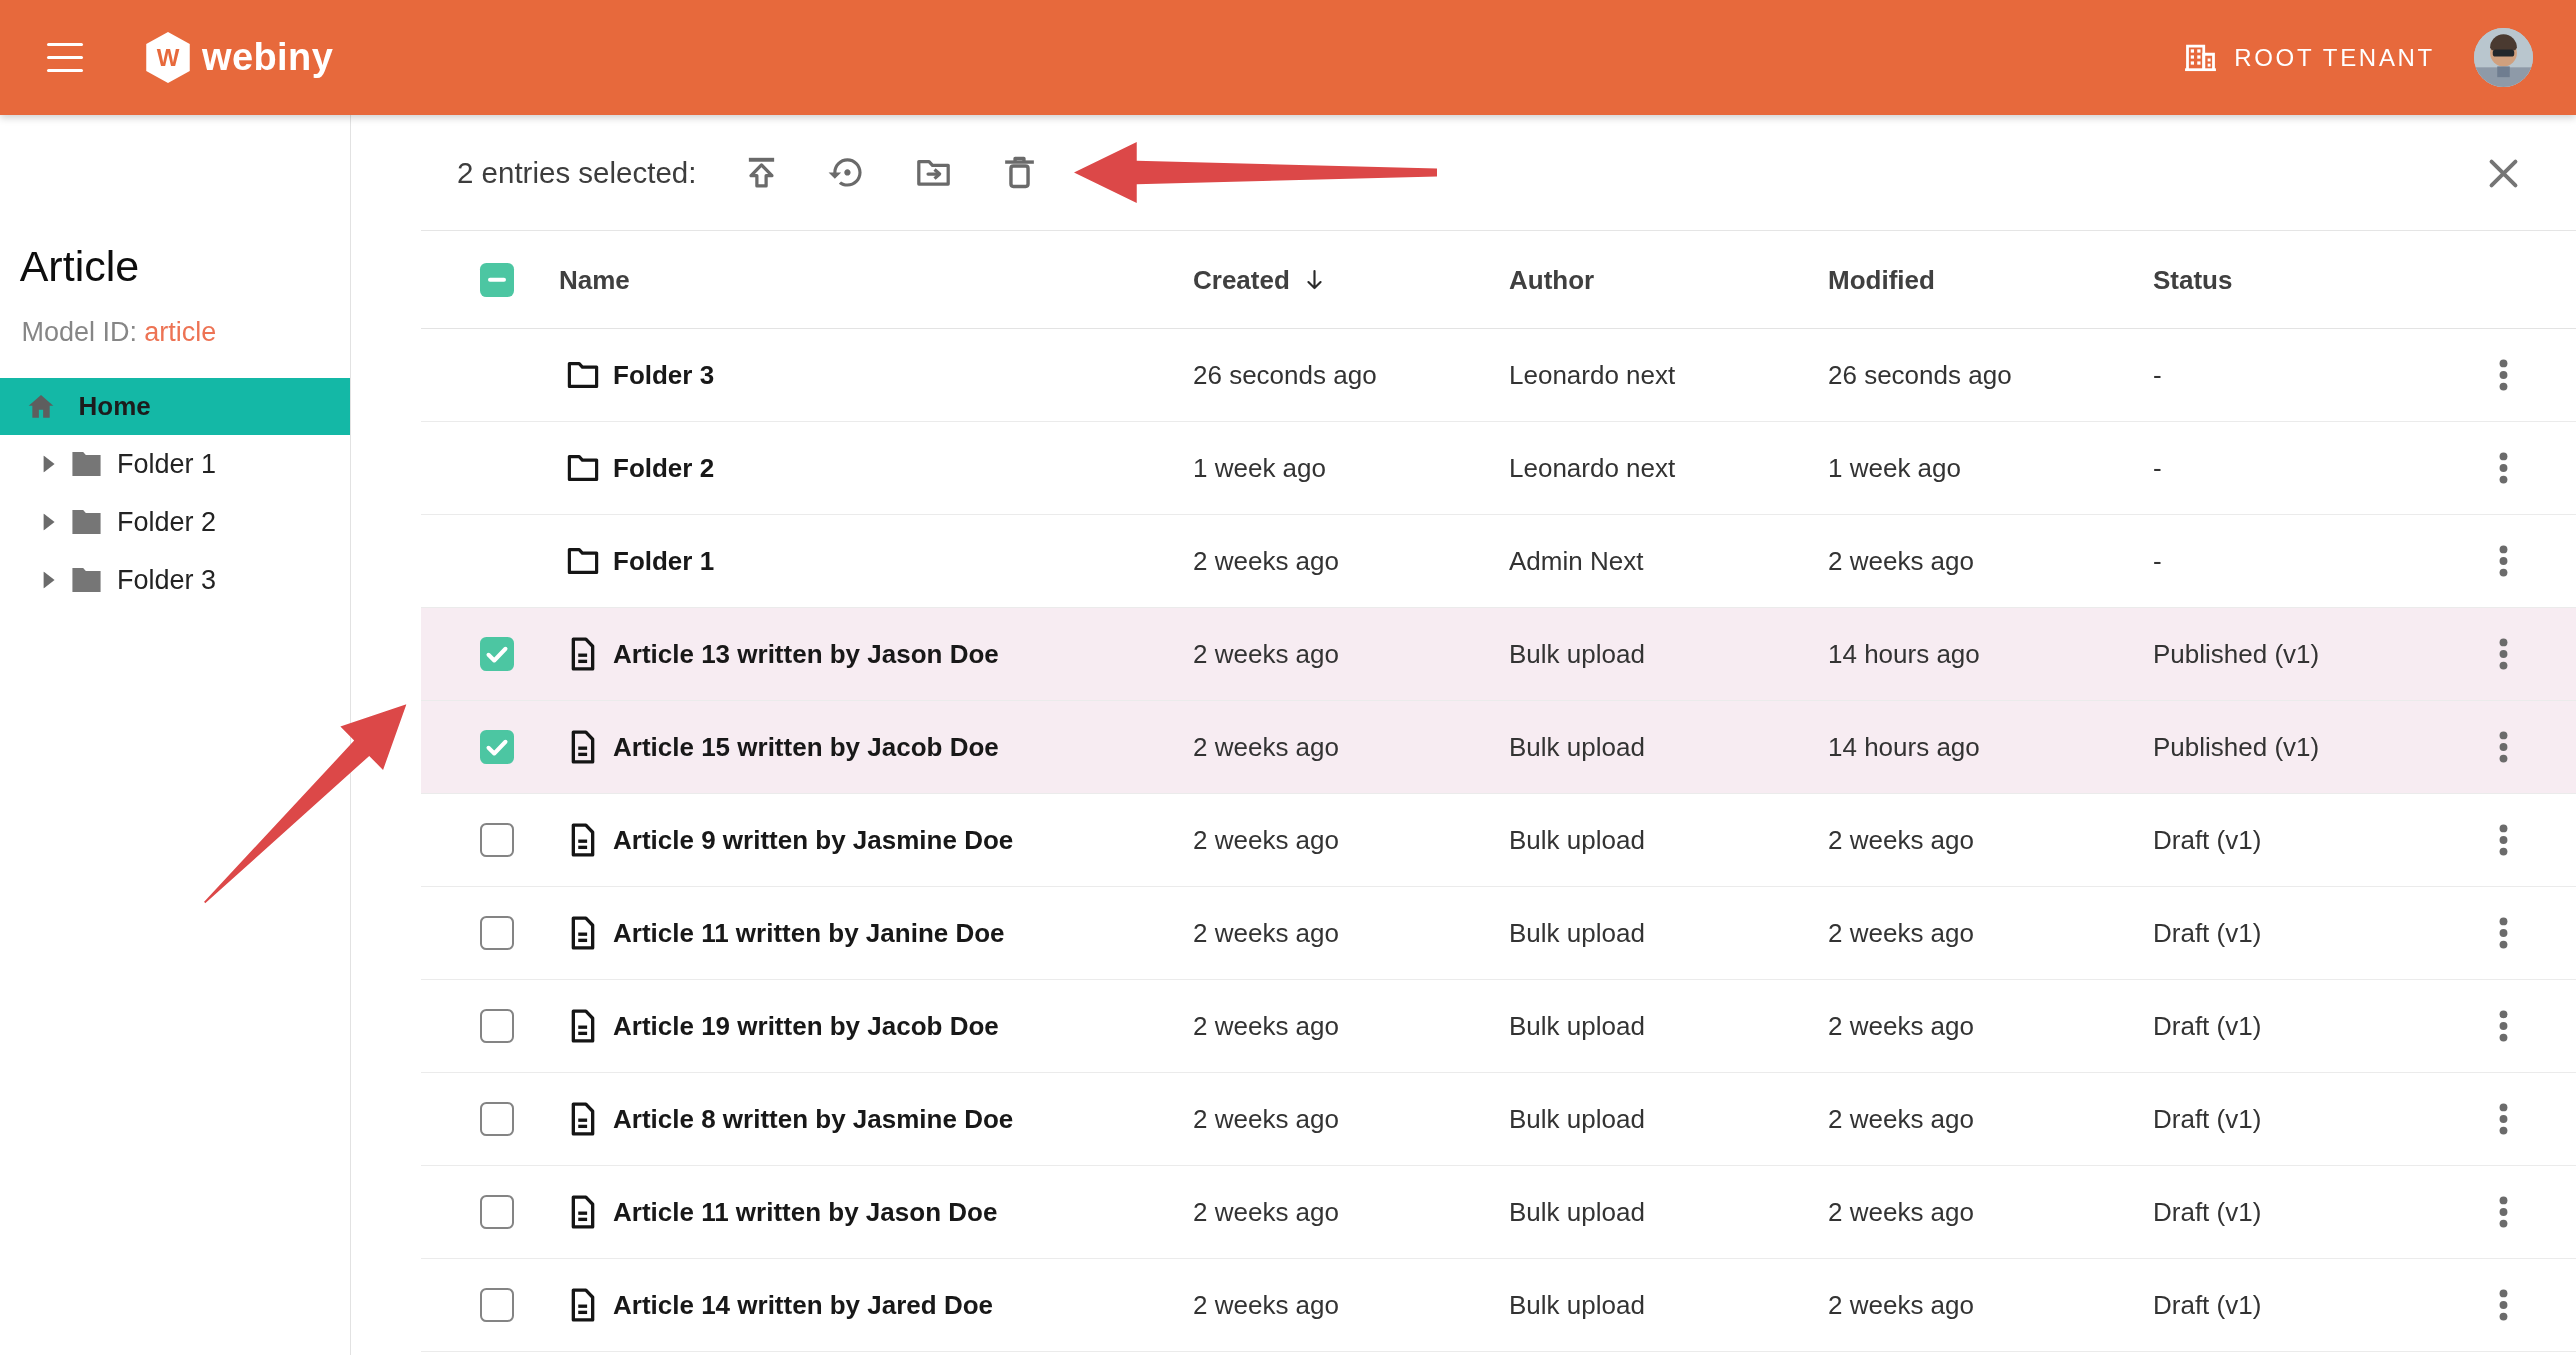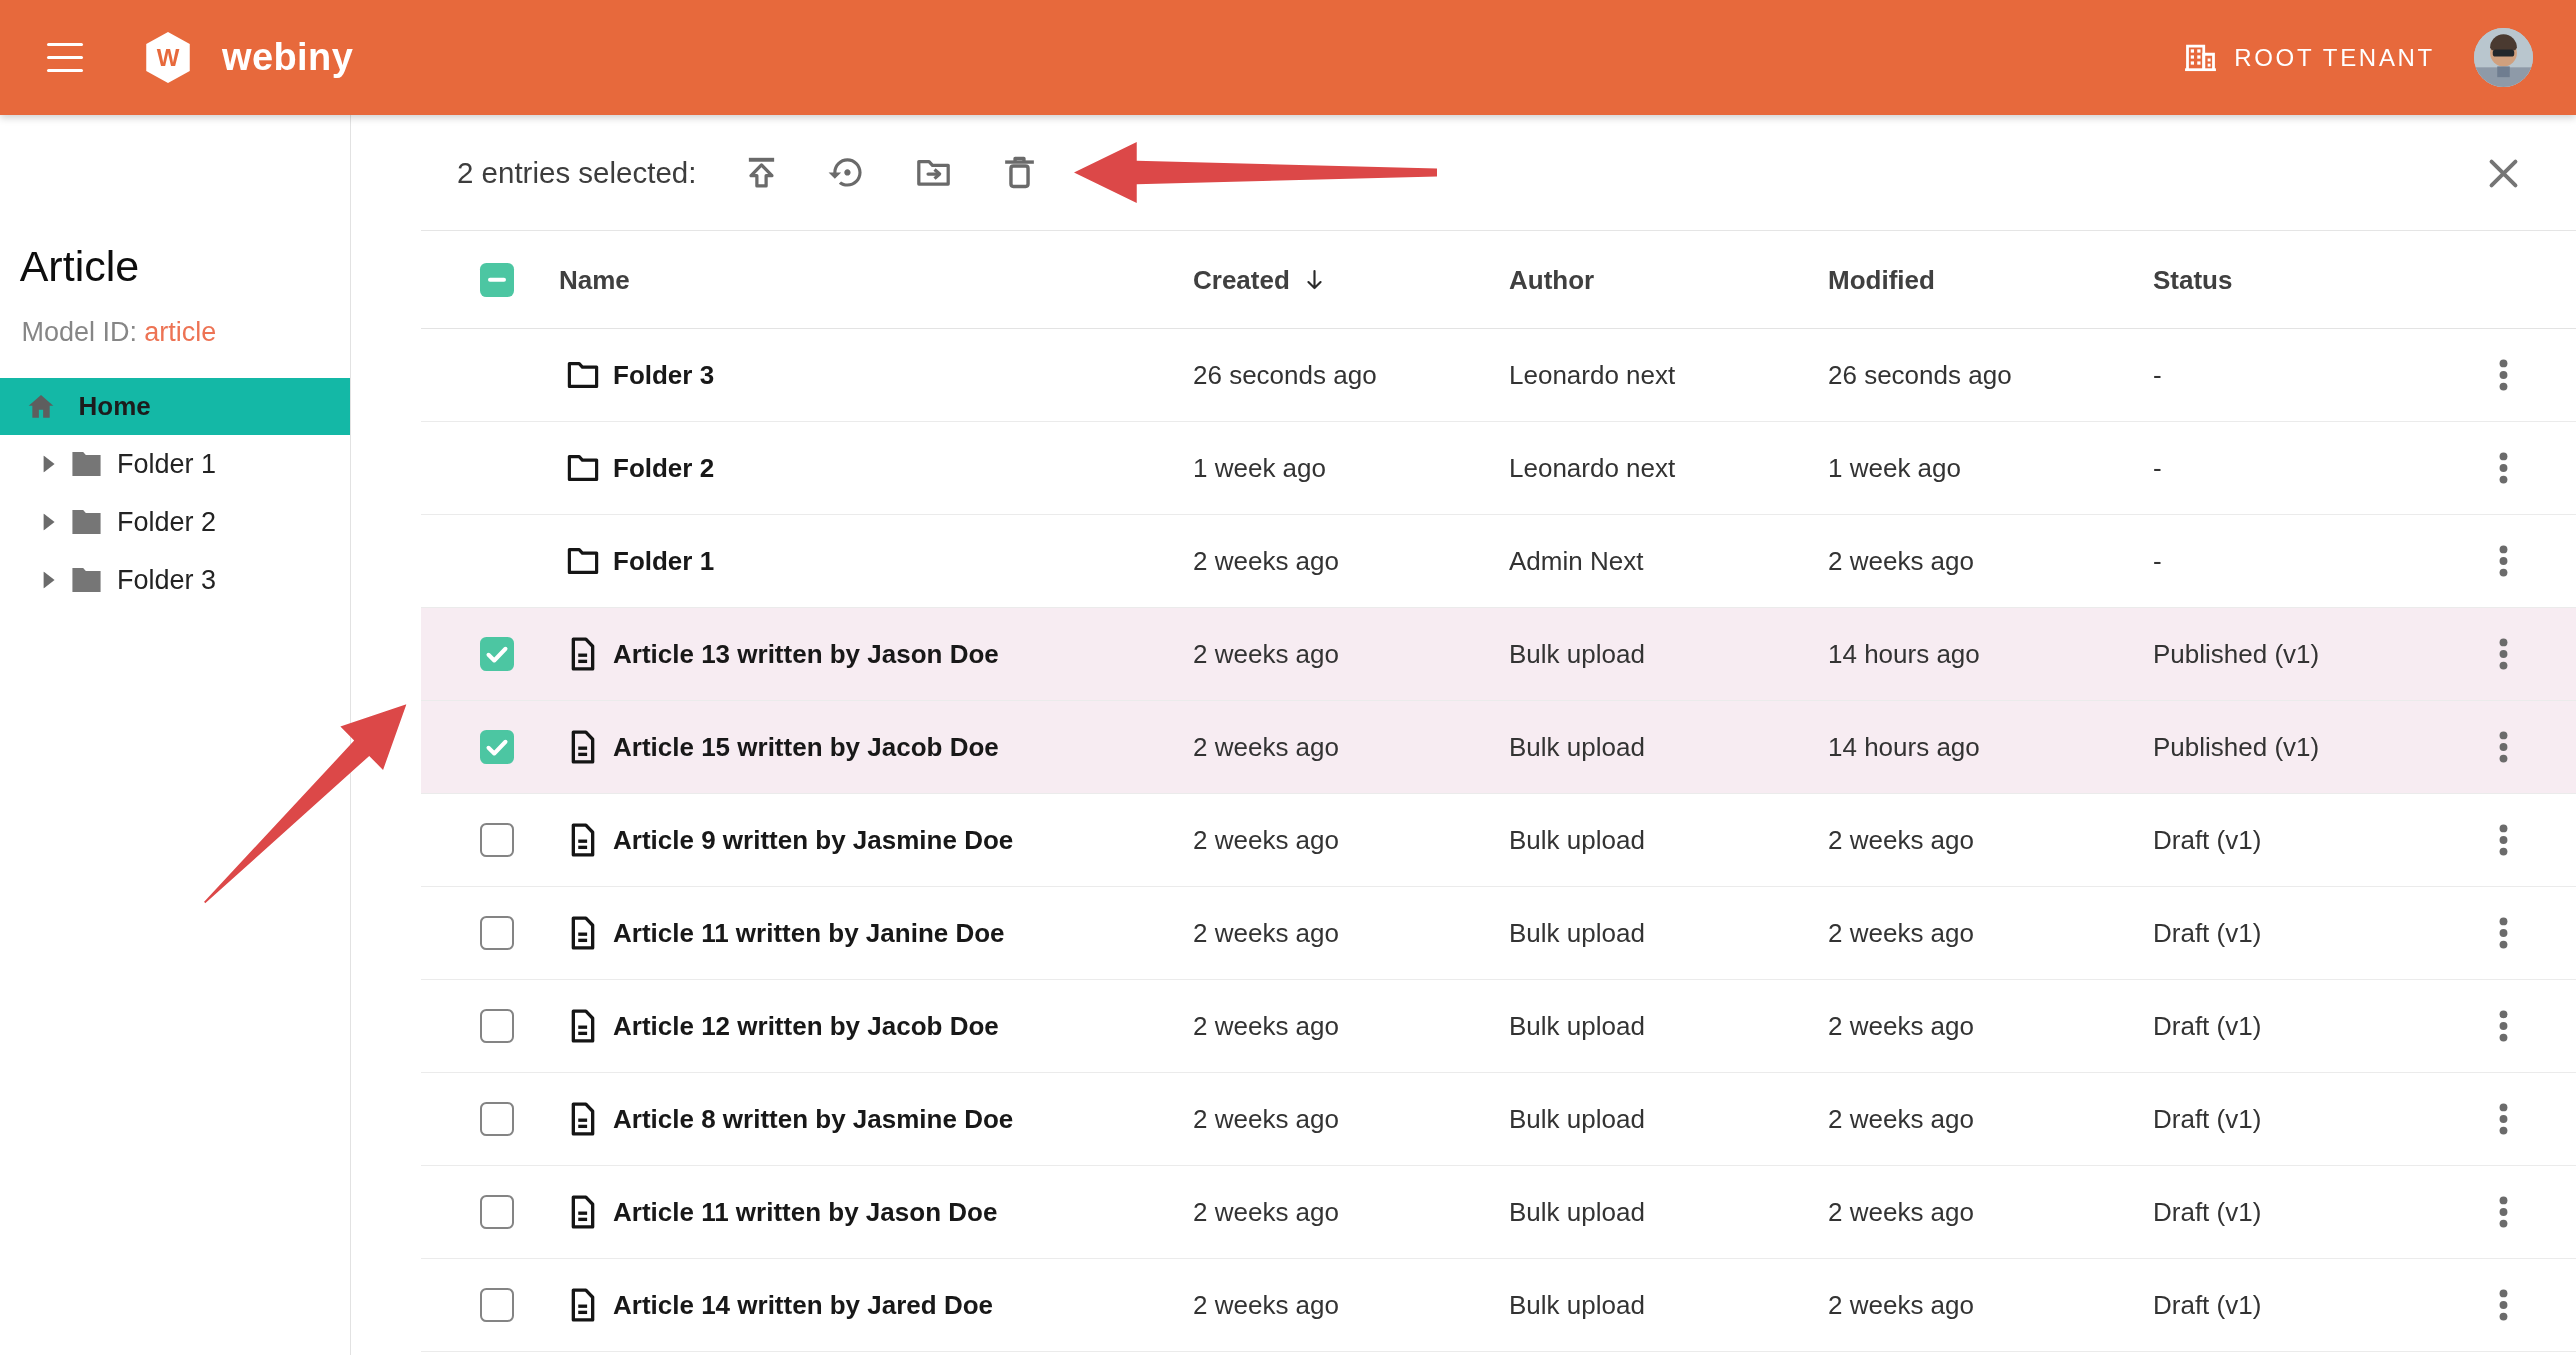--- a/index.html
+++ b/index.html
@@ -8,21 +8,21 @@
 
   
   .appbar { position:absolute; left:0; top:0; width:2576px; height:115px;
     background:#E7693C; display:flex; align-items:center; padding:0 43px 0 47px;
     box-shadow:0 2.7px 7.2px rgba(0,0,0,.18); z-index:5; }
   .hamburger { width:36px; height:30px; display:flex; flex-direction:column;
     justify-content:space-between; cursor:pointer; }
   .hamburger span { display:block; height:3.9px; border-radius:1.8px; background:#fff; }
   .logo-group { display:flex; align-items:center; margin-left:61px; }
   .hexagon { width:48px; height:55px; }
-  .wordmark { color:#fff; font-size:38px; font-weight:700; margin-left:30px; letter-spacing:0.4px; }
+  .wordmark { color:#fff; font-size:38px; font-weight:700; margin-left:10px; letter-spacing:0.4px; }
   .spacer { flex:1; }
   .tenant { display:flex; align-items:center; margin-right:39px; cursor:pointer; }
   .tenant svg { width:39px; height:39px; }
   .tenant-label { color:#fff; font-size:24px; font-weight:400; letter-spacing:2.7px; margin-left:14.3px; }
   .avatar { width:59px; height:59px; border-radius:50%; overflow:hidden; background:#b9c6ce; }
 
   
   .sidebar { position:absolute; left:0; top:115px; width:351px; bottom:0;
     background:#fff; border-right:1.8px solid #E2E2E2;text-align:center; }
   .sb-title { position:absolute; left:19.7px; top:127px; font-size:43px; font-weight:400; color:#0e0e0e; }
@@ -408,21 +408,21 @@
       
     </span>
 
     <span class="row-ic file-ic">
       <svg viewBox="0 0 24 24">
         <path d="M5.9 2.6h7.9l4.3 4.5v14.3H5.9z" fill="none" stroke="#151515" stroke-width="2.1" stroke-linejoin="round"></path>
         <rect x="9" y="11.7" width="5.6" height="2.1" fill="#151515"></rect>
         <rect x="9" y="15.6" width="5.6" height="2.1" fill="#151515"></rect>
       </svg>
     </span>
-    <span class="cell name">Article 12 written by Jacob Doe</span>
+    <span class="cell name">Article 19 written by Jacob Doe</span>
     <span class="cell created">2 weeks ago</span>
     <span class="cell author">Bulk upload</span>
     <span class="cell modified">2 weeks ago</span>
     <span class="cell status">Draft (v1)</span>
     <span class="kebab">
       <svg viewBox="0 0 24 24" fill="#6b6b6b">
         <circle cx="12" cy="5.2" r="2.3"></circle>
             <circle cx="12" cy="12" r="2.3"></circle>
             <circle cx="12" cy="18.8" r="2.3"></circle>
       </svg>

